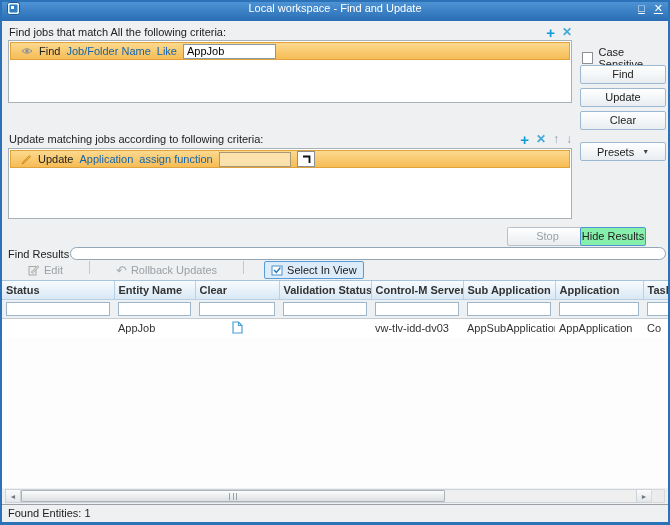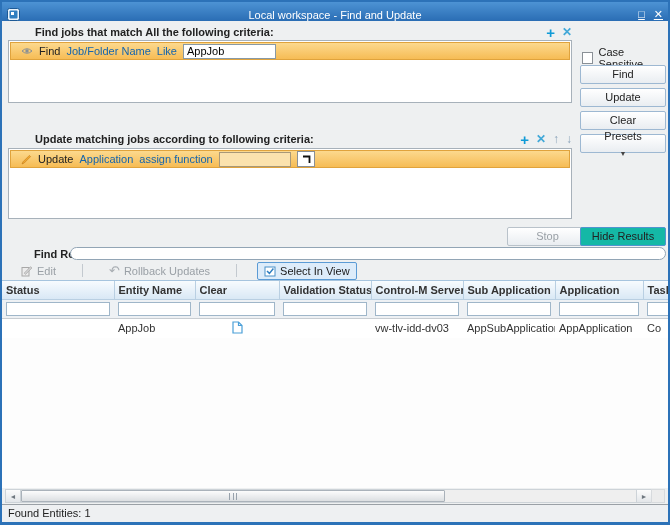--- a/index.html
+++ b/index.html
@@ -4,28 +4,28 @@
 <style>
   * { margin:0; padding:0; box-sizing:border-box; }
   html,body { background:#9aa3ab; }
   body { font-family:"Liberation Sans", sans-serif; font-size:11px; color:#222; }
 
   .window { position:relative; width:670px; height:525px; background:#eef0f1;
             border:2px solid #2c72b8; border-bottom-width:3px; overflow:hidden; }
 
   
   .titlebar { position:absolute; top:0; left:0; right:0; height:19px;
-              background:linear-gradient(#4d93d4,#2a6db4); display:flex; align-items:flex-end;
+              background:linear-gradient(#4d93d4,#2a6db4); display:flex; align-items:flex-start;
               padding:0 5px; color:#fff;text-decoration:underline; }
   .titlebar .title { position:absolute; left:0; right:0; text-align:center; font-size:11px; pointer-events:none; }
   .app-icon { display:inline-flex; width:13px; height:13px; }
   .win-btns { margin-left:auto; display:flex; gap:9px; z-index:1; }
   .win-btn { color:#fff; font-size:11px; line-height:13px; cursor:default; }
 
-  .bold { font-weight:bold;margin-left:26px; }
+  .bold { font-weight:normal; }
 
   .sec-head { position:absolute; left:7px; width:563px; display:flex; justify-content:space-between; align-items:center; }
   .find-head { top:24px; }
   .update-head { top:131px; }
   .head-icons { display:flex; align-items:center; gap:7px; }
   .icon-add { color:#0f9bd7; font-weight:bold; font-size:15px; line-height:11px; }
   .icon-x { color:#41a8d8; font-weight:bold; font-size:12px; line-height:11px; }
   .icon-arrow { color:#8ba3ba; font-size:12px; line-height:11px; }
 
   .crit-box { position:absolute; left:6px; width:564px; background:#fff; border:1px solid #a7b1ba; }
@@ -45,28 +45,28 @@
   .cs-row { position:absolute; top:44px; left:580px; display:flex; align-items:center; gap:5px; cursor:default; }
   .checkbox { width:12px; height:12px; background:#fff; border:1px solid #8a9096; display:inline-block; }
 
   .btn { position:absolute; height:19px; line-height:17px; text-align:center;
          background:linear-gradient(#ffffff,#e9edf1); border:1px solid #9db8d2; border-radius:2px; cursor:default; }
   .panel-btn { left:578px; width:86px; }
   .presets { display:flex; align-items:center; justify-content:center; gap:8px; line-height:normal; }
   .caret { font-size:7px; color:#444; }
 
   .stop-btn { left:505px; top:225px; width:81px; color:#9aa0a6; border-color:#b9c2ca; }
-  .hide-btn { left:578px; top:225px; width:86px; background:#14b8a6; border-color:#4f94d0; }
+  .hide-btn { left:578px; top:225px; width:66px; background:#86efac; border-color:#4f94d0; }
 
   .fr-label { position:absolute; top:246px; left:6px; }
   .progress { position:absolute; top:245px; left:68px; width:596px; height:13px; background:#fff;
               border:1px solid #92a5b5; border-radius:7px; }
 
   
-  .toolbar { position:absolute; top:259px; left:0; right:0; height:19px; display:flex; align-items:center; padding-left:13px;gap:16px; }
+  .toolbar { position:absolute; top:259px; left:0; right:0; height:19px; display:flex; align-items:flex-start; padding-left:20px;gap:16px; }
   .tb-item { display:inline-flex; align-items:center; gap:4px; padding:0 6px; height:18px; cursor:default; }
   .tb-item.disabled { color:#9aa0a6; }
   .tb-item.active-btn { color:#1a1a1a; background:#ddecfa; border:1px solid #5b9bd5; border-radius:2px; }
   .tb-sep { width:1px; height:13px; background:#c3c9cf; margin:0 4px; }
   .rb-icon { font-size:13px; color:#a8adb2; line-height:11px; }
 
   
   .table-wrap { position:absolute; top:278px; left:0; width:670px; height:208px; overflow:hidden;
                 background:#fdfdfd; border-top:1px solid #a6c4de; }
   .table-wrap table { border-collapse:collapse; table-layout:fixed; width:711px; }
@@ -171,21 +171,21 @@
     </div>
   </div>
 
   <label class="cs-row">
     <span class="checkbox"></span>
     <span>Case Sensitive</span>
   </label>
   <div class="btn panel-btn" style="top:63px;">Find</div>
   <div class="btn panel-btn" style="top:86px;">Update</div>
   <div class="btn panel-btn" style="top:109px;">Clear</div>
-  <div class="btn panel-btn presets" style="top:132px;flex-direction:column;">
+  <div class="btn panel-btn presets" style="top:140px;">
     <span>Presets</span>
     <span class="caret">▼</span>
   </div>
 
   <div class="btn stop-btn">Stop</div>
   <div class="btn hide-btn">Hide Results</div>
 
   <div class="fr-label bold">Find Results</div>
   <div class="progress"></div>
 

